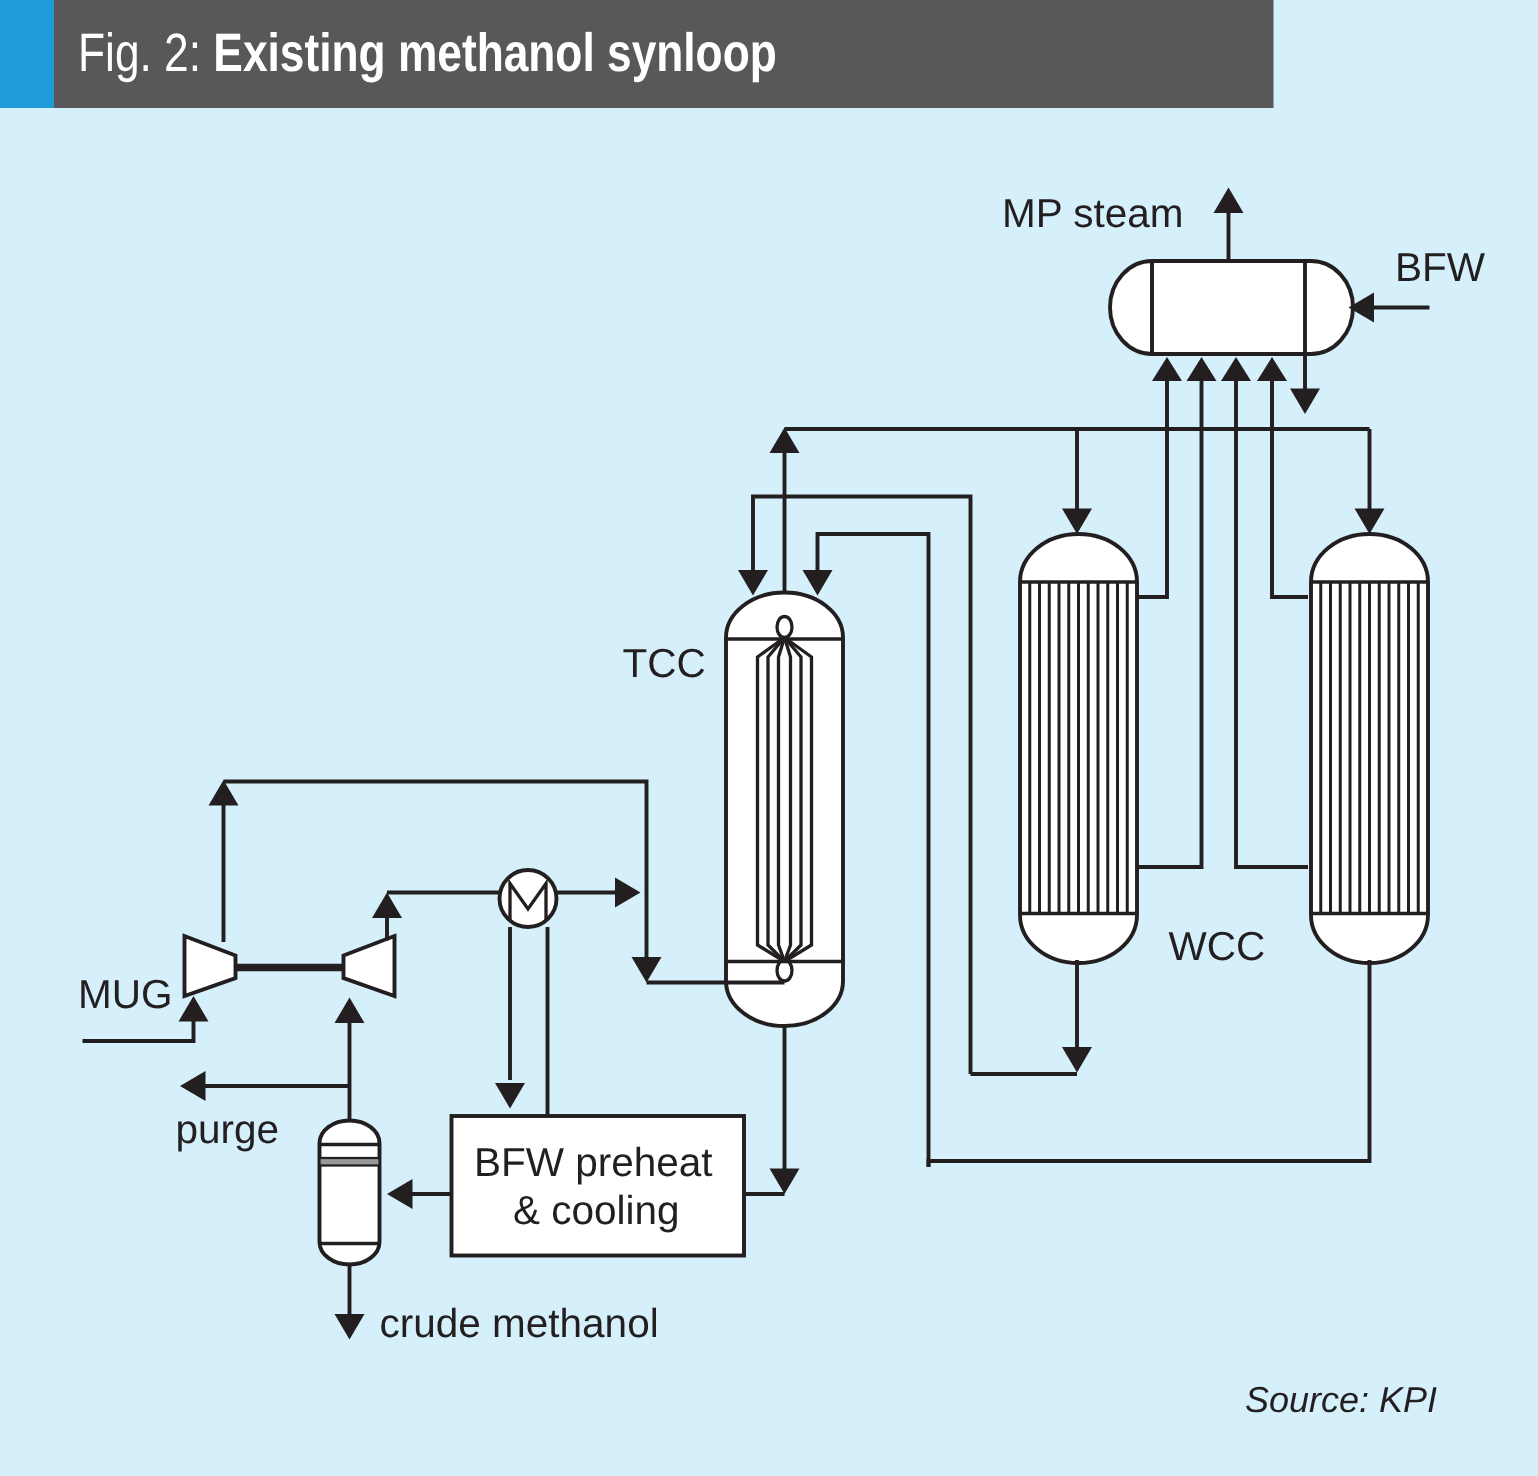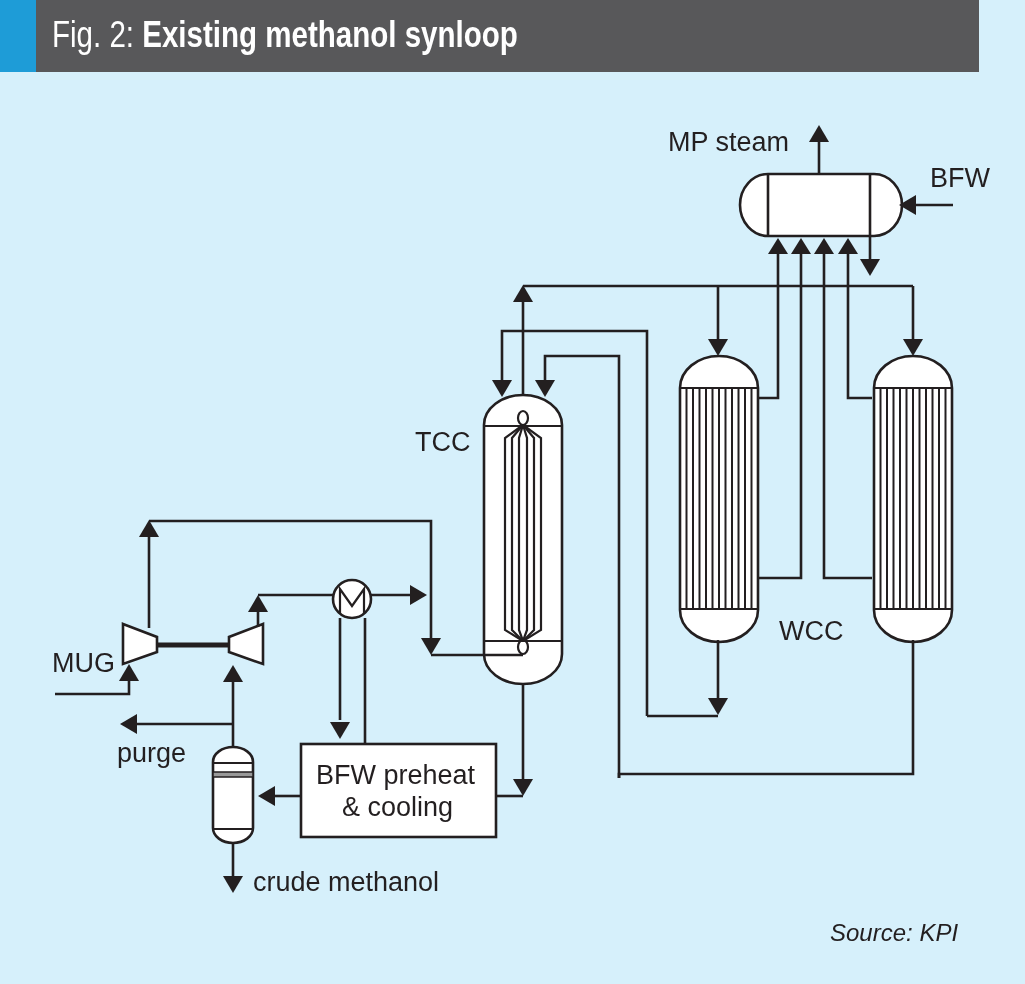--- a/index.html
+++ b/index.html
@@ -1,18 +1,18 @@
 <!DOCTYPE html>
 <html><head>
 <meta charset="utf-8">
 <style>
   html, body { margin: 0; padding: 0; }
   body { width: 1025px; height: 984px; background: #d6f0fb; position: relative; overflow: hidden;
          font-family: "Liberation Sans", sans-serif; }
-  .header { position: absolute; left: 0; top: 0; width: 979px; height: 72px; background: #58585a; }
+  .header { position: absolute; left: 0; top: 0; width: 849px; height: 72px; background: #58585a; }
   .header .accent { position: absolute; left: 0; top: 0; width: 36px; height: 72px; background: #1e9cd7; }
   .header .title { position: absolute; left: 52px; top: 14px; font-size: 36px; color: #ffffff;
                    font-family: "Liberation Sans", sans-serif; transform: scaleX(0.82); transform-origin: left; white-space: nowrap; }
   .header .title .prefix { font-weight: normal; }
   .header .title .main { font-weight: bold; }
   svg { position: absolute; left: 0; top: 0; }
   .lbl { font-family: "Liberation Sans", sans-serif; font-size: 27px; fill: #231f20; }
   .src { font-family: "Liberation Sans", sans-serif; font-size: 24px; font-style: italic; fill: #231f20; }
   .pipe { stroke: #231f20; stroke-width: 2.6; fill: none; }
   .vessel { stroke: #231f20; stroke-width: 2.6; fill: #ffffff; }

